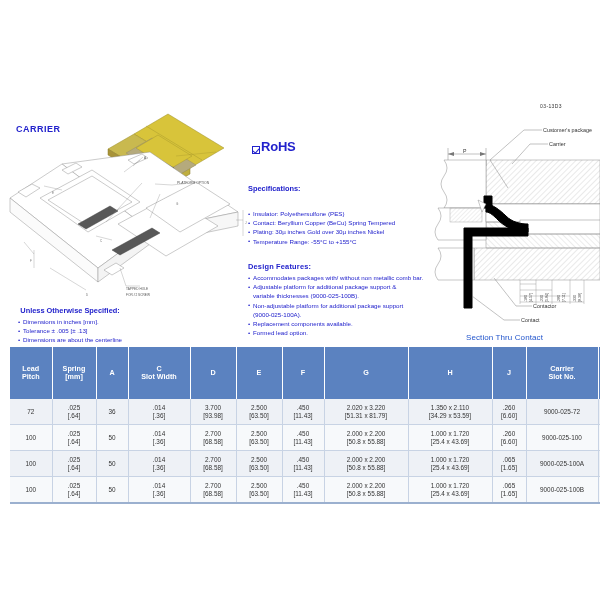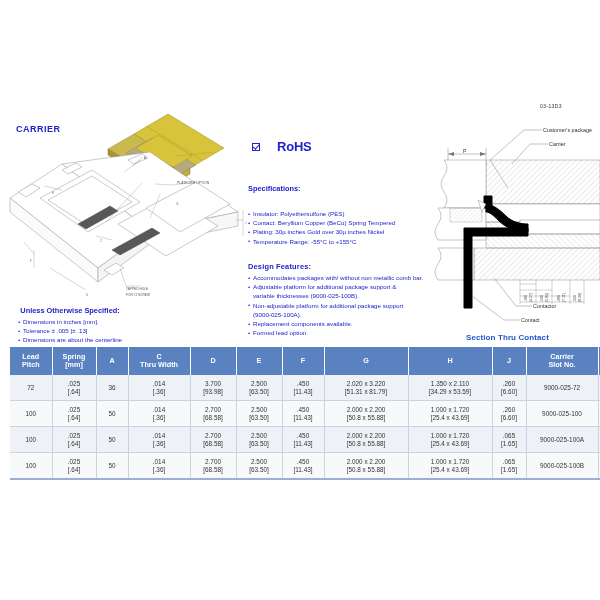--- a/index.html
+++ b/index.html
@@ -69,22 +69,21 @@
   
   .rohs {
     position: absolute;
     left: 252px;
     top: 139px;
     font-size: 13px;
     font-weight: bold;
     color: #2222cc;
     letter-spacing: -0.2px;
     display: flex;
-    align-items: center;
-    gap: 16px;
+    align-items: flex-end;
   }
   .rohs .tickbox {
     display: inline-block;
     width: 8px;
     height: 8px;
     border: 1.3px solid #2222cc;
     position: relative;
     margin-right: 1px;
     box-sizing: border-box;
   }
@@ -121,21 +120,21 @@
     top: 306px;
   }
   .unless-block .blue-head { font-size: 7.4px; margin-bottom: 2px; text-align: center; }
 
   
   .section-caption {
     position: absolute;
     left: 466px;
     top: 333px;
     font-size: 8px;
-    font-weight: bold;
+    font-weight: normal;
     color: #2255cc;
     letter-spacing: 0.1px;
   }
 
   
   .dwg {
     position: absolute;
   }
   #carrier-iso-dwg { left: 0px; top: 150px; }
   #carrier-3d-dwg  { left: 96px; top: 104px; }
@@ -157,21 +156,21 @@
     background: #5b82c0;
     color: #ffffff;
     font-size: 7.2px;
     font-weight: bold;
     text-align: center;
     vertical-align: middle;
     height: 28px;
     border-left: 1px solid #ffffff;
     border-right: 1px solid #ffffff;
     line-height: 8.5px;
-    padding: 0 1px;
+    padding: 12px 1px;
   }
   table.spec-table th:first-child { border-left: none; }
   table.spec-table th:last-child  { border-right: none; }
   table.spec-table td {
     font-size: 6.4px;
     text-align: center;
     vertical-align: middle;
     height: 25px;
     line-height: 8px;
     color: #333;
@@ -428,21 +427,21 @@
             </th>
             <th>
               <span class="cellline">Spring</span>
               <span class="cellline">[mm]</span>
             </th>
             <th>
               <span class="cellline">A</span>
             </th>
             <th>
               <span class="cellline">C</span>
-              <span class="cellline">Thru Width</span>
+              <span class="cellline">Slot Width</span>
             </th>
             <th>
               <span class="cellline">D</span>
             </th>
             <th>
               <span class="cellline">E</span>
             </th>
             <th>
               <span class="cellline">F</span>
             </th>

